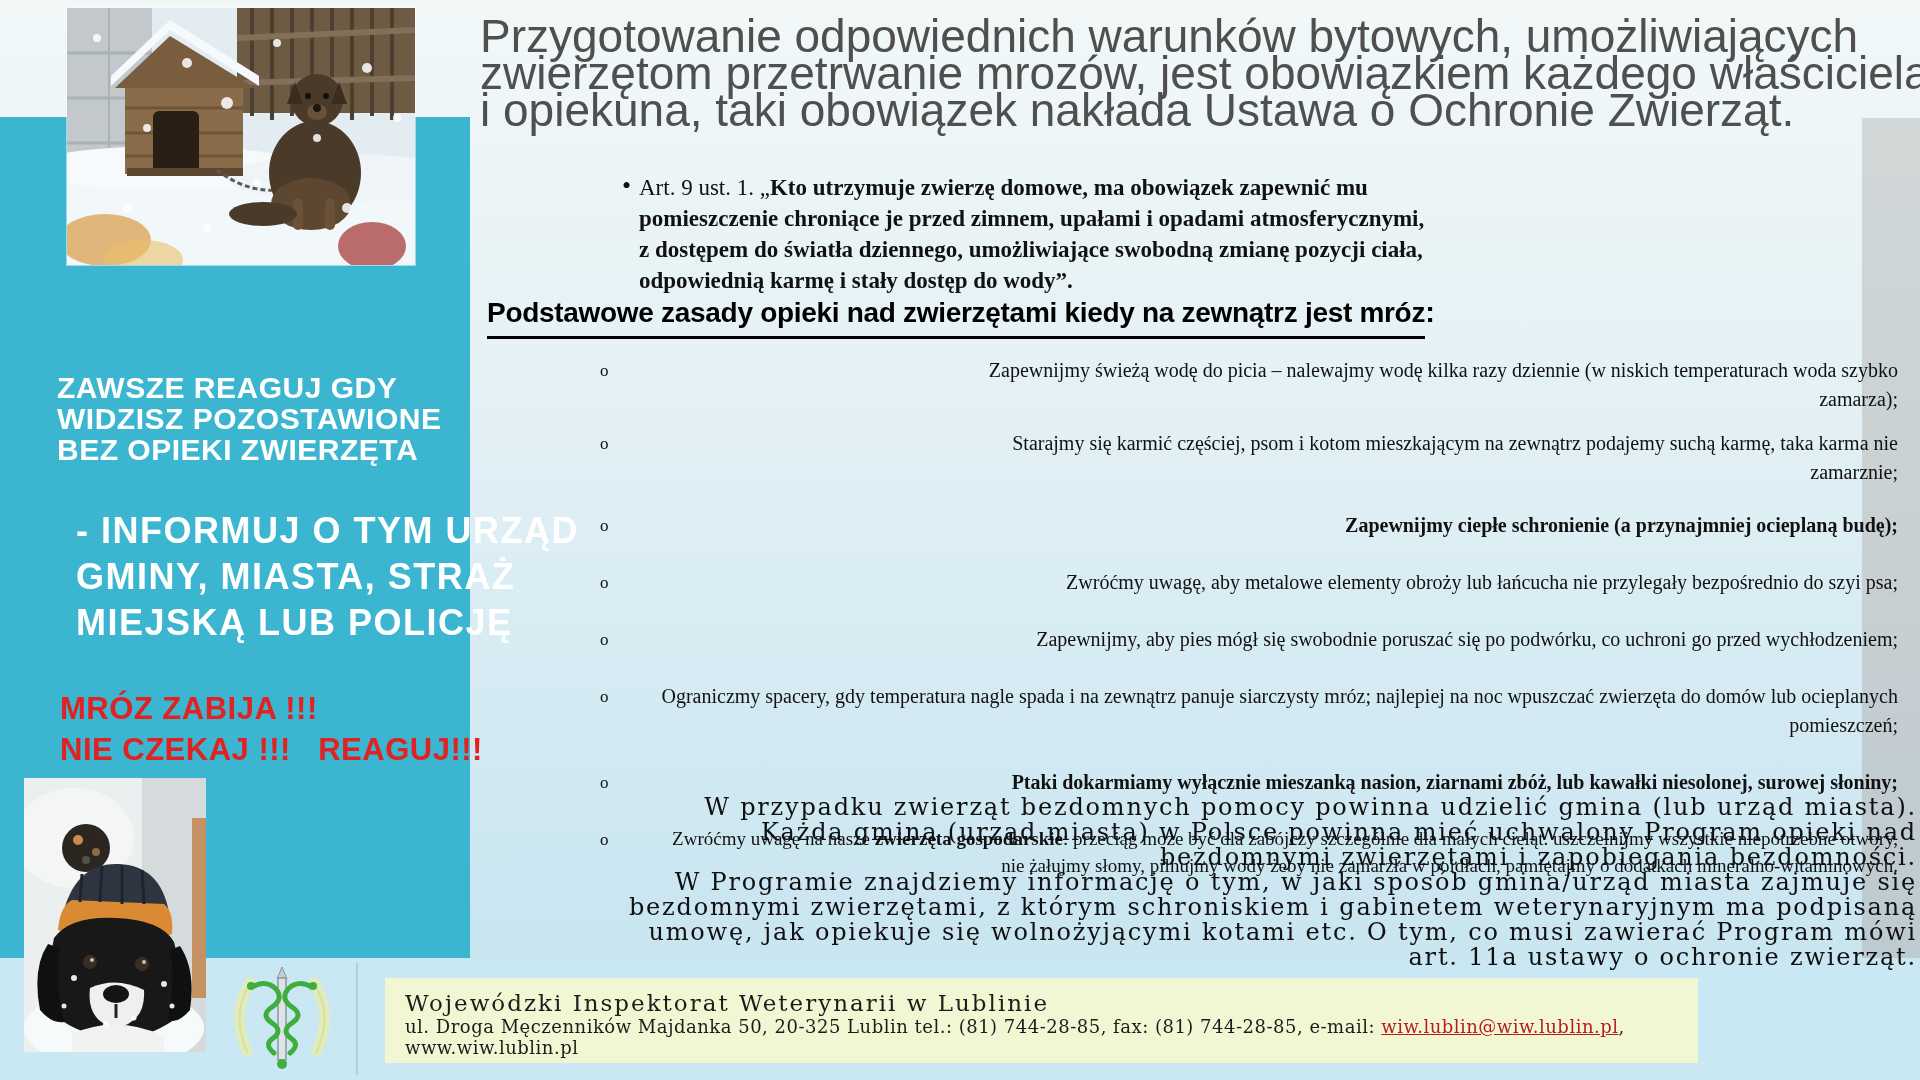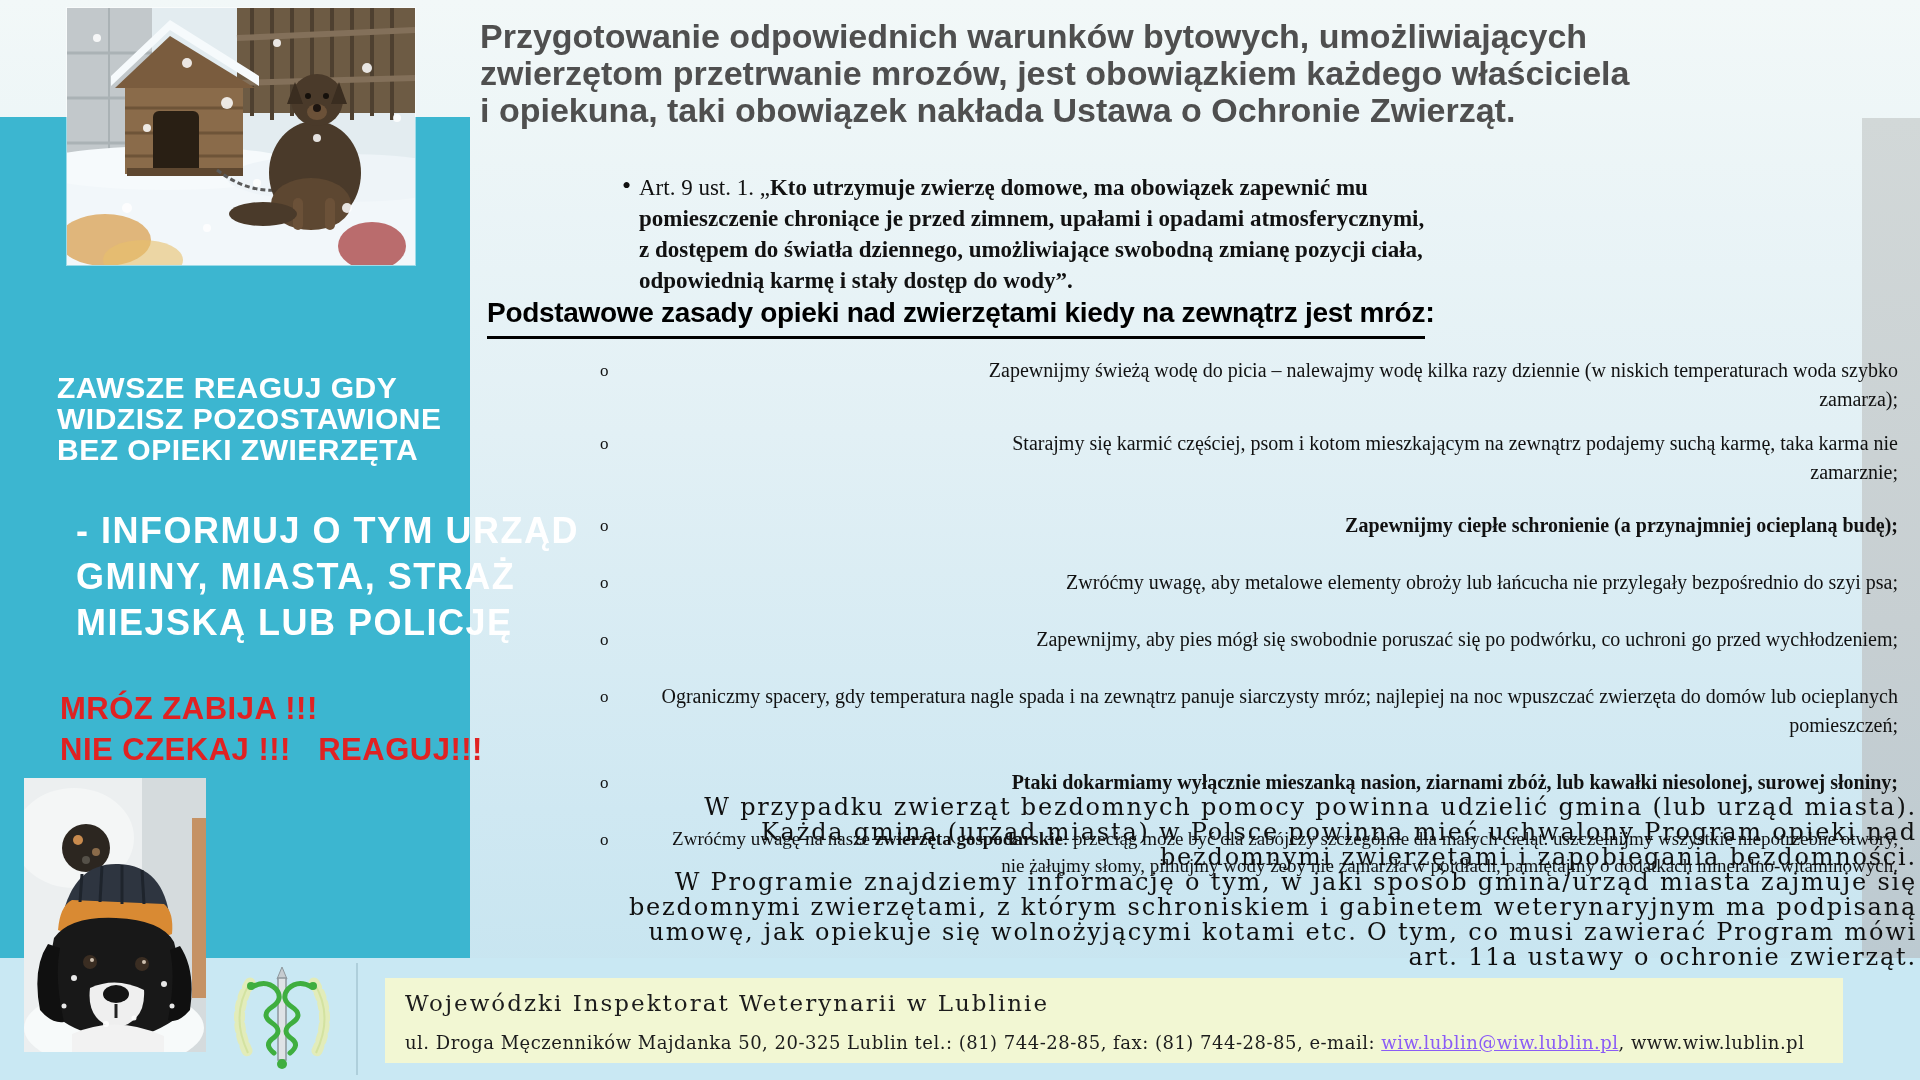--- a/index.html
+++ b/index.html
@@ -23,21 +23,21 @@
 
   
   .sb-text{position:absolute;color:#ffffff;font-weight:bold;white-space:pre;}
   .sb-always{left:57px;top:372px;font-size:30px;line-height:31px;letter-spacing:.5px;}
   .sb-inform{left:76px;top:508px;font-size:36px;line-height:46px;letter-spacing:1.5px;}
   .sb-frost{position:absolute;left:60px;top:688px;color:#e02222;font-weight:bold;
             font-size:31px;line-height:41px;white-space:pre;letter-spacing:.5px;}
 
   
   .headline{position:absolute;left:480px;top:18px;width:1380px;color:#4f4f4f;
-            font-weight:bold;font-size:34px;line-height:37px;white-space:pre;}
+            font-weight:normal;font-size:46px;line-height:37px;white-space:pre;}
 
   
   .law{position:absolute;left:622px;top:172px;width:960px;
        font-family:"Liberation Serif",serif;font-size:23px;line-height:31px;color:#111;}
   .law .dot{position:absolute;left:0;top:-2px;font-size:26px;}
   .law .law-text{display:block;margin-left:17px;white-space:pre;}
 
   
   .rules-title{position:absolute;left:487px;top:296px;white-space:nowrap;color:#000;}
   .rules-title .ut{font-weight:bold;font-size:28px;letter-spacing:-.3px;
@@ -55,26 +55,26 @@
   .rule.gap2{margin-bottom:28px;}
 
   
   .homeless{position:absolute;left:557px;top:795px;width:1360px;
             font-family:"DejaVu Serif",serif;font-size:24px;line-height:25px;
             letter-spacing:1.8px;color:#101010;white-space:pre;text-align:right;}
 
   
   .logo{position:absolute;left:222px;top:965px;width:120px;height:110px;}
   .footer-sep{position:absolute;left:356px;top:963px;width:2px;height:112px;background:#aecfdb;}
-  .footer-box{position:absolute;left:385px;top:978px;width:1458px;height:85px;background:#f2f7d3;
+  .footer-box{position:absolute;left:385px;top:978px;width:1313px;height:85px;background:#f2f7d3;
               box-sizing:border-box;padding:12px 20px 10px 20px;
               display:flex;flex-direction:column;justify-content:space-between;}
   .footer-title{font-family:"DejaVu Serif",serif;font-size:23px;letter-spacing:2px;color:#1c1c1c;}
   .footer-address{font-family:"DejaVu Serif",serif;font-size:18px;letter-spacing:.5px;color:#1c1c1c;}
-  .footer-address a{color:#8b5cf6;text-decoration:underline;}
+  .footer-address a{color:#b91c1c;text-decoration:underline;}
 </style>
 </head>
 <body>
 
 <div id="stage">
 
   <div class="gray-band"></div>
   <div class="sidebar"></div>
   <div class="bottom-strip"></div>
 

